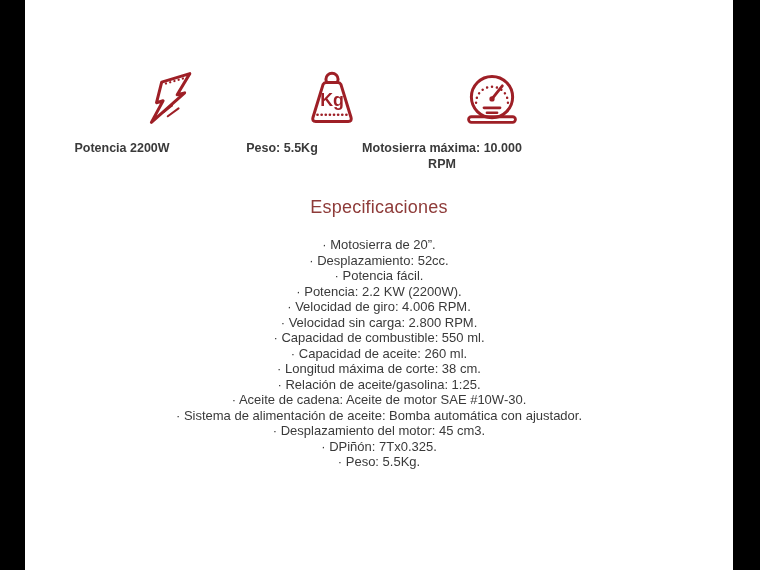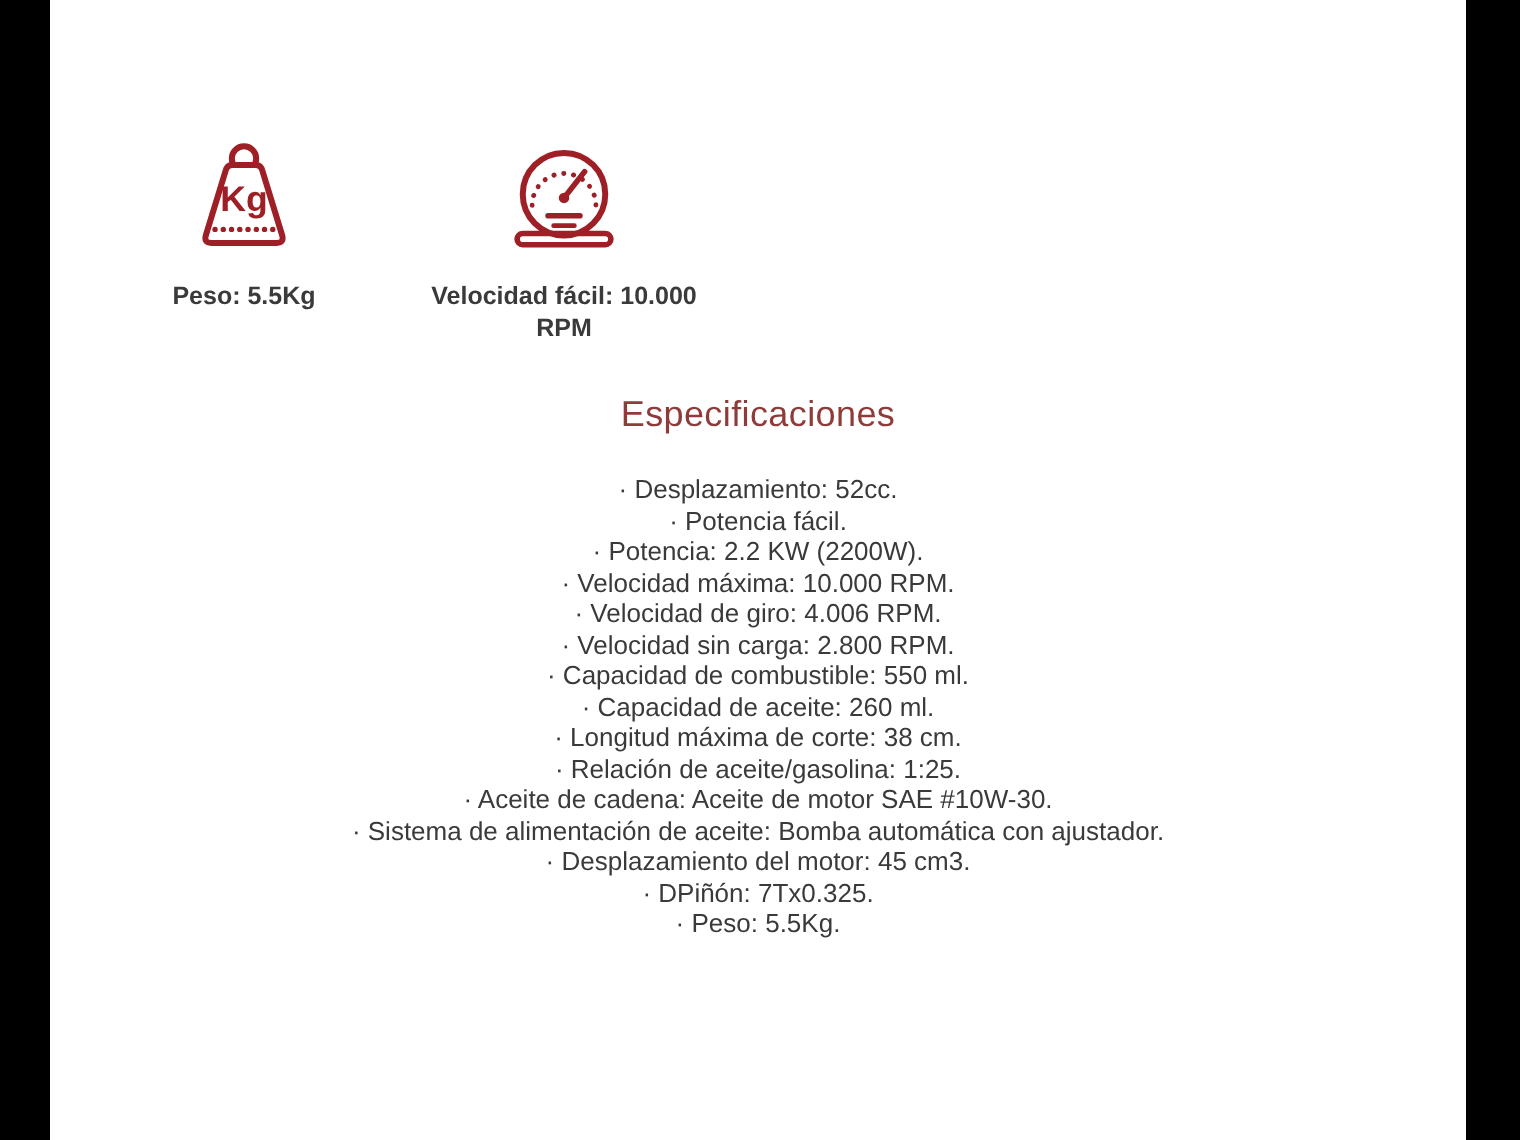--- a/index.html
+++ b/index.html
@@ -18,21 +18,21 @@
   .icons-row {
     display: flex;
     width: 640px;
     margin: 68px 0 0 17px;
   }
   .feature {
     flex: 0 0 160px;
     width: 160px;
     display: flex;
     flex-direction: column;
-    align-items: center;
+    align-items: flex-end;
     color: var(--icon-red, #9e1f26);
   }
   .feature svg { width: 60px; height: 60px; display: block; }
   .feature .caption {
     margin-top: 13px;
     text-align: center;
     font-size: 12.5px;
     font-weight: bold;
     line-height: 15.5px;
     color: var(--text-dark, #3a3a3a);
@@ -61,20 +61,32 @@
     font-weight: 600;
   }
 </style>
 </head>
 <body>
 
 <div class="page">
 
   <div class="icons-row">
 
+    <div class="feature">
+      <svg viewBox="0 0 64 64" fill="none" stroke="currentColor" stroke-width="3.2" stroke-linejoin="round" stroke-linecap="round">
+        <path d="M21 15 L51 6 L37.5 28.5 L45.5 26.5 L10 58 L22.5 35 L15.5 37 Z"></path>
+        <path d="M25.5 16.5 L46 10.5" stroke-width="2.4" stroke-dasharray="0.1 4.6"></path>
+        <path d="M23 47 L32 40" stroke-width="2.2"></path>
+        <path d="M27.5 51.5 L39 43" stroke-width="2.2"></path>
+      </svg>
+      <div class="caption">
+        <span class="caption-line">Potencia 2200W</span>
+        <span class="caption-line"></span>
+      </div>
+    </div>
 
     <div class="feature">
       <svg viewBox="0 0 64 64" fill="none" stroke="currentColor" stroke-width="3.2" stroke-linejoin="round" stroke-linecap="round">
         <circle cx="32" cy="12" r="6.5"></circle>
         <path d="M22.5 17.5 Q23.5 15.5 25.8 15.5 H38.2 Q40.5 15.5 41.5 17.5 L52.3 52.8 Q53.6 57 49.4 57 H14.6 Q10.4 57 11.7 52.8 Z" fill="#ffffff"></path>
         <text x="32" y="40" text-anchor="middle" font-size="19" fill="currentColor" stroke="none">Kg</text>
         <path d="M16.5 49.8 H47.5" stroke-width="2.8" stroke-dasharray="0.1 4.3"></path>
       </svg>
       <div class="caption">
         <span class="caption-line">Peso: 5.5Kg</span>
@@ -86,35 +98,35 @@
       <svg viewBox="0 0 64 64" fill="none" stroke="currentColor" stroke-width="3.2" stroke-linejoin="round" stroke-linecap="round">
         <circle cx="32" cy="31" r="22"></circle>
         <rect x="7" y="52" width="50" height="6" rx="3" stroke-width="3"></rect>
         <path d="M15 37 A 17 17 0 1 1 49 37" stroke-width="2.6" stroke-dasharray="0.1 5.2"></path>
         <line x1="32" y1="33" x2="43" y2="19" stroke-width="3"></line>
         <circle cx="32" cy="33" r="2.8" fill="currentColor" stroke="none"></circle>
         <line x1="23.5" y1="42.5" x2="40.5" y2="42.5" stroke-width="3"></line>
         <line x1="26.5" y1="47.8" x2="37.5" y2="47.8" stroke-width="2.6"></line>
       </svg>
       <div class="caption">
-        <span class="caption-line">Velocidad fácil: 10.000</span>
+        <span class="caption-line">Motosierra máxima: 10.000</span>
         <span class="caption-line">RPM</span>
       </div>
     </div>
 
 
   </div>
 
   <h2 class="spec-title">Especificaciones</h2>
 
   <div class="spec-list">
+      <div class="spec-line">· Motosierra de 20”.</div>
       <div class="spec-line">· Desplazamiento: 52cc.</div>
       <div class="spec-line">· Potencia fácil.</div>
       <div class="spec-line">· Potencia: 2.2 KW (2200W).</div>
-      <div class="spec-line">· Velocidad máxima: 10.000 RPM.</div>
       <div class="spec-line">· Velocidad de giro: 4.006 RPM.</div>
       <div class="spec-line">· Velocidad sin carga: 2.800 RPM.</div>
       <div class="spec-line">· Capacidad de combustible: 550 ml.</div>
       <div class="spec-line">· Capacidad de aceite: 260 ml.</div>
       <div class="spec-line">· Longitud máxima de corte: 38 cm.</div>
       <div class="spec-line">· Relación de aceite/gasolina: 1:25.</div>
       <div class="spec-line">· Aceite de cadena: Aceite de motor SAE #10W-30.</div>
       <div class="spec-line">· Sistema de alimentación de aceite: Bomba automática con ajustador.</div>
       <div class="spec-line">· Desplazamiento del motor: 45 cm3.</div>
       <div class="spec-line">· DPiñón: 7Tx0.325.</div>

